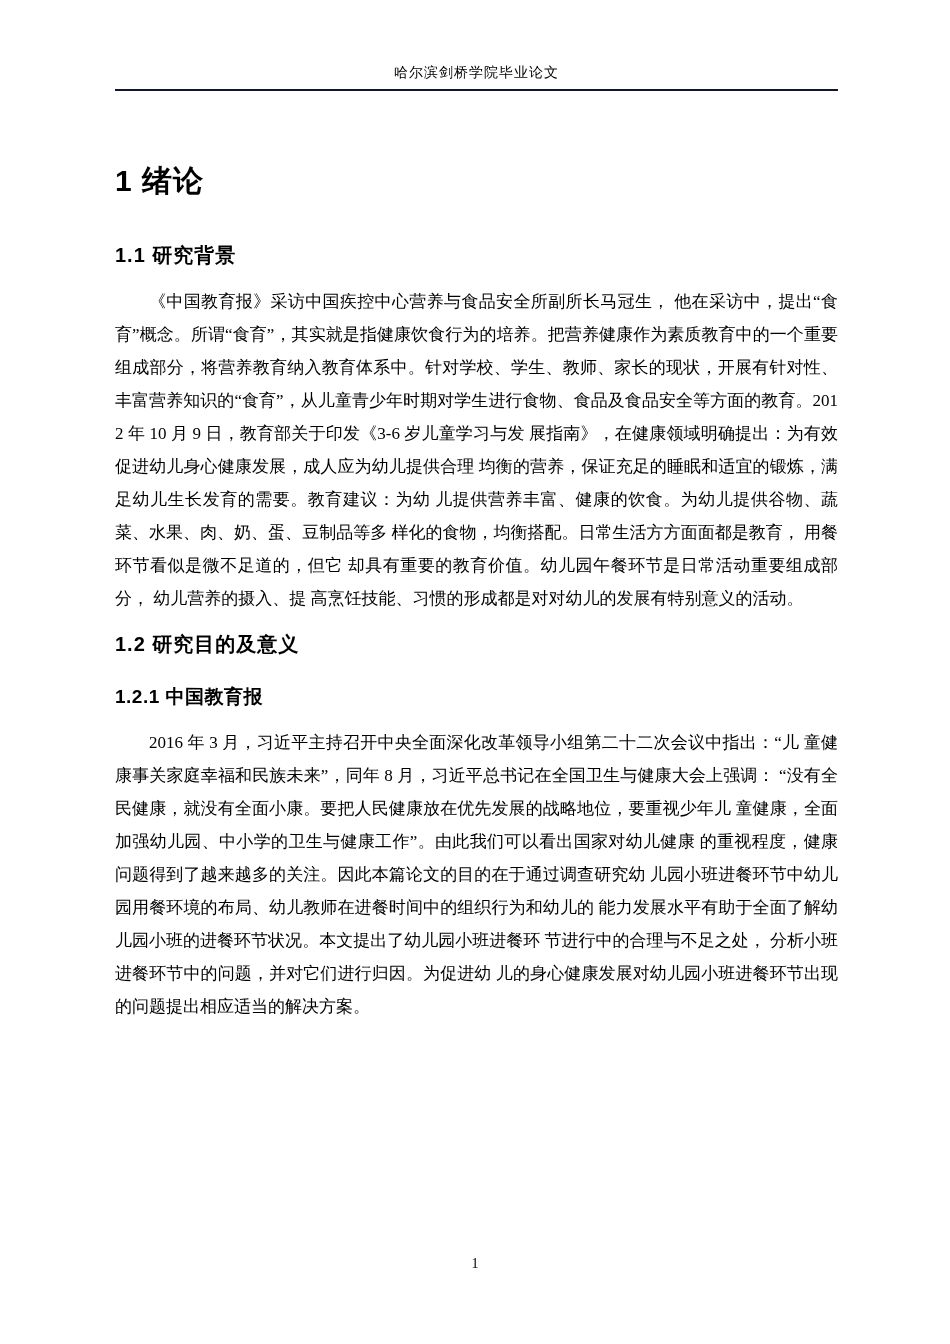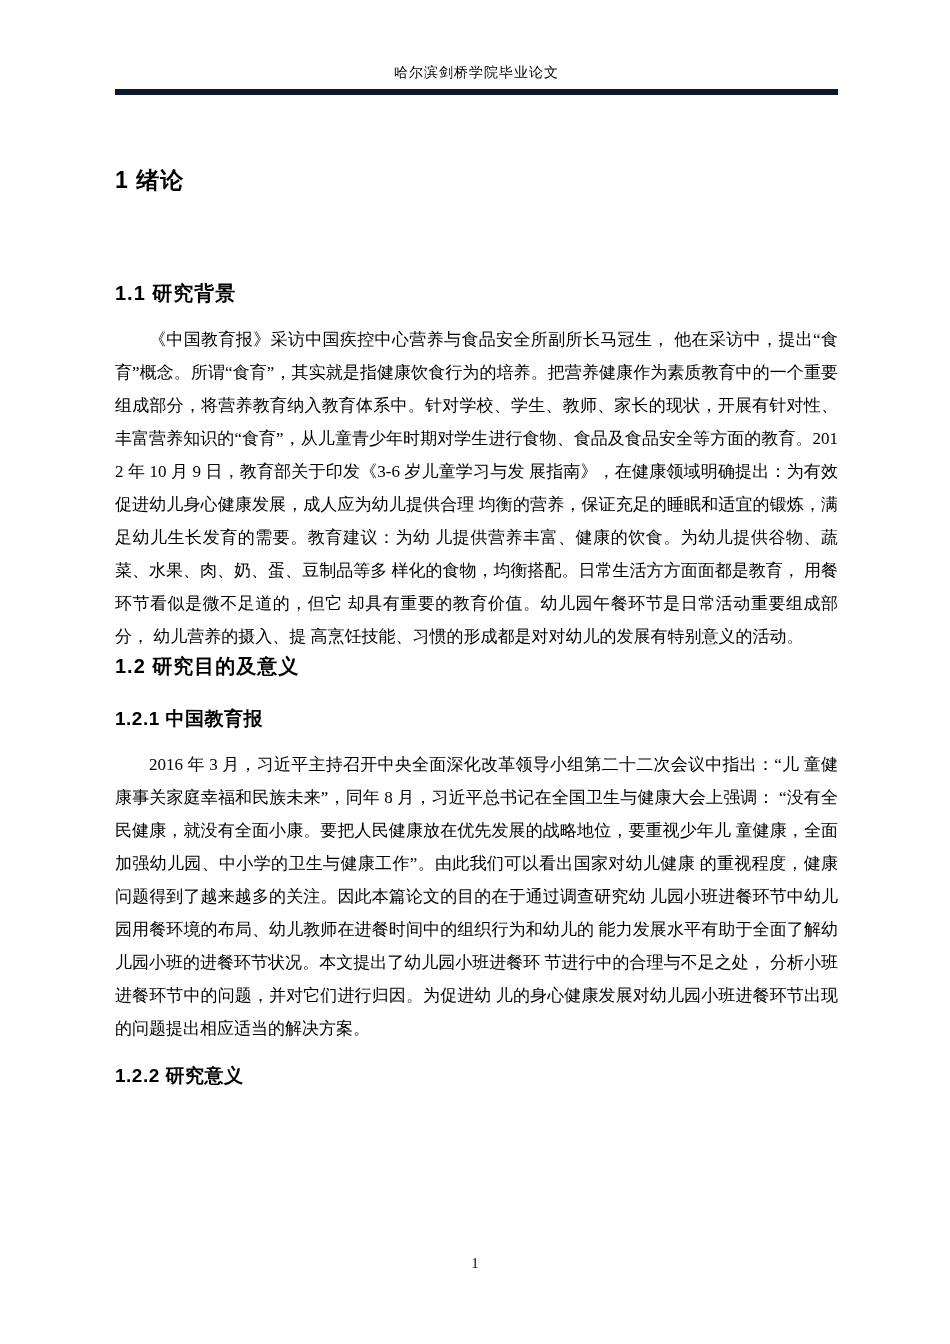--- a/index.html
+++ b/index.html
@@ -22,43 +22,43 @@
     padding: 64px 112px 0 115px;
     position: relative;
   }
 
   
   .doc-header {
     text-align: center;
     font-size: 14px;
     letter-spacing: 1px;
     padding-bottom: 7px;
-    border-bottom: 6px solid #0f172a;
+    border-bottom: 2px solid #0f172a;
     font-family: "Liberation Serif", serif;
   }
 
   
   h1.chapter {
     margin-top: 70px;
     font-family: "Liberation Sans", sans-serif;
     font-weight: 700;
-    font-size: 23px;
+    font-size: 30px;
     letter-spacing: 1px;
   }
 
   
   h2.section {
     font-family: "Liberation Sans", sans-serif;
     font-weight: 700;
     font-size: 20px;
     letter-spacing: 1px;
   }
 
-  h2.s11 { margin-top: 84px; }
-  h2.s12 { }
+  h2.s11 { margin-top: 40px; }
+  h2.s12 { margin-top: 16px; }
 
   
   h3.subsection {
     font-family: "Liberation Sans", sans-serif;
     font-weight: 600;
     font-size: 19px;
     letter-spacing: 0.5px;
   }
 
   h3.s121 { margin-top: 26px; }
@@ -106,21 +106,20 @@
     <h2 class="section s11">1.1  研究背景</h2>
 
     <p class="body-para">《中国教育报》采访中国疾控中心营养与食品安全所副所长马冠生，  他在采访中，提出“食育”概念。所谓“食育”，其实就是指健康饮食行为的培养。把营养健康作为素质教育中的一个重要组成部分，将营养教育纳入教育体系中。针对学校、学生、教师、家长的现状，开展有针对性、丰富营养知识的“食育”，从儿童青少年时期对学生进行食物、食品及食品安全等方面的教育。2012 年 10 月 9 日，教育部关于印发《3-6 岁儿童学习与发  展指南》，在健康领域明确提出：为有效促进幼儿身心健康发展，成人应为幼儿提供合理  均衡的营养，保证充足的睡眠和适宜的锻炼，满足幼儿生长发育的需要。教育建议：为幼  儿提供营养丰富、健康的饮食。为幼儿提供谷物、蔬菜、水果、肉、奶、蛋、豆制品等多  样化的食物，均衡搭配。日常生活方方面面都是教育，  用餐环节看似是微不足道的，但它  却具有重要的教育价值。幼儿园午餐环节是日常活动重要组成部分，  幼儿营养的摄入、提  高烹饪技能、习惯的形成都是对对幼儿的发展有特别意义的活动。</p>
 
     <h2 class="section s12">1.2  研究目的及意义</h2>
 
     <h3 class="subsection s121">1.2.1 中国教育报</h3>
 
     <p class="body-para">2016 年  3  月，习近平主持召开中央全面深化改革领导小组第二十二次会议中指出：“儿  童健康事关家庭幸福和民族未来”，同年  8  月，习近平总书记在全国卫生与健康大会上强调：  “没有全民健康，就没有全面小康。要把人民健康放在优先发展的战略地位，要重视少年儿  童健康，全面加强幼儿园、中小学的卫生与健康工作”。由此我们可以看出国家对幼儿健康  的重视程度，健康问题得到了越来越多的关注。因此本篇论文的目的在于通过调查研究幼  儿园小班进餐环节中幼儿园用餐环境的布局、幼儿教师在进餐时间中的组织行为和幼儿的  能力发展水平有助于全面了解幼儿园小班的进餐环节状况。本文提出了幼儿园小班进餐环  节进行中的合理与不足之处，  分析小班进餐环节中的问题，并对它们进行归因。为促进幼  儿的身心健康发展对幼儿园小班进餐环节出现的问题提出相应适当的解决方案。</p>
 
-    <h3 class="subsection s122">1.2.2 研究意义</h3>
 
 
   </main>
 
   <footer class="doc-footer">
     <span>1</span>
   </footer>
 
 </div>
 

